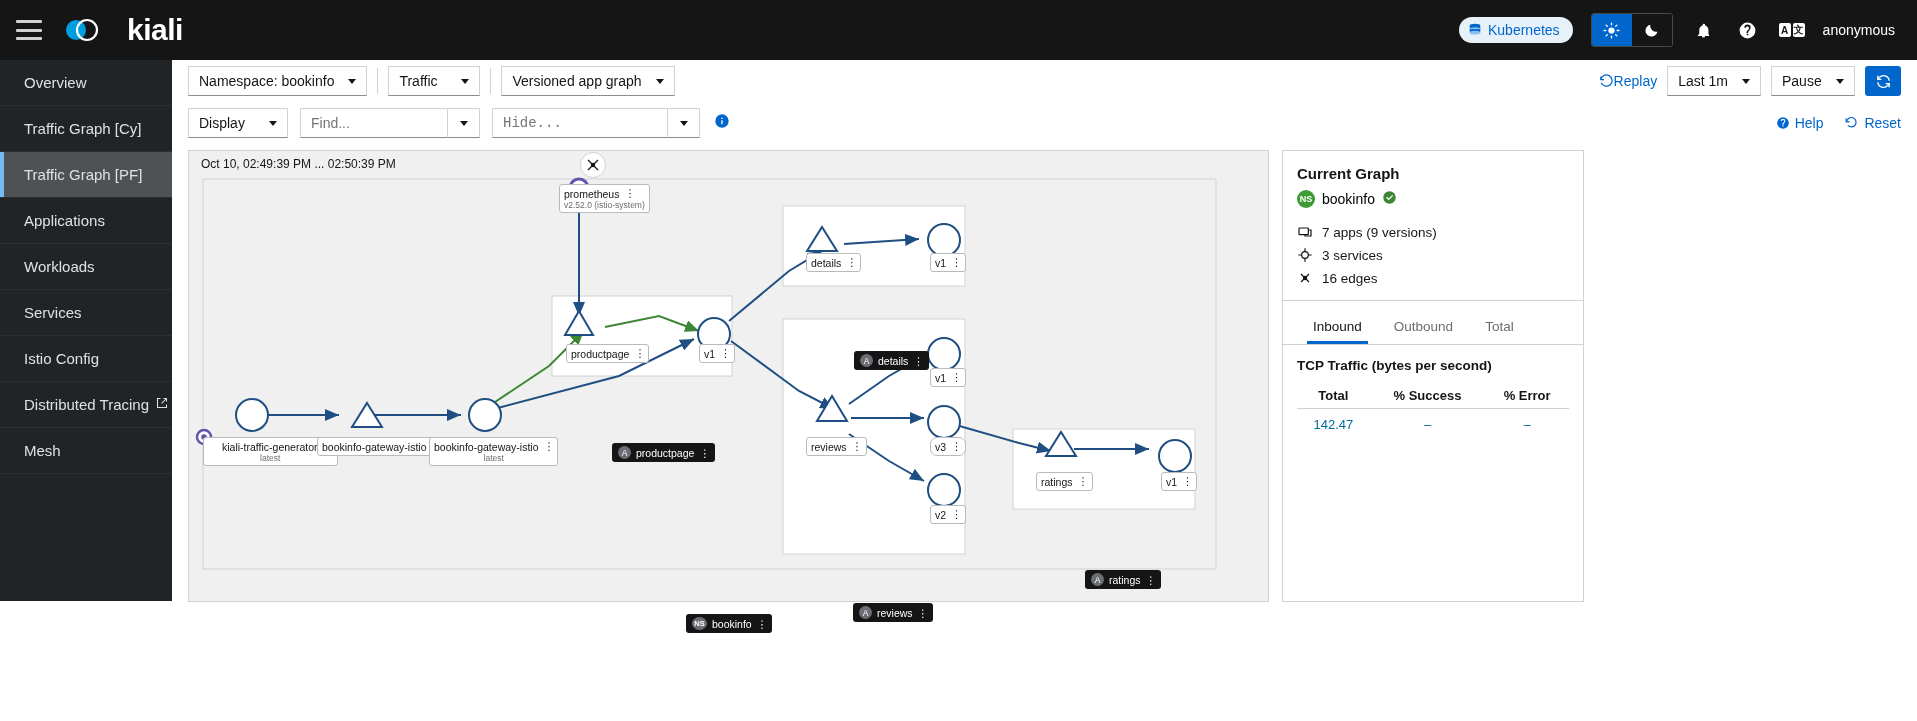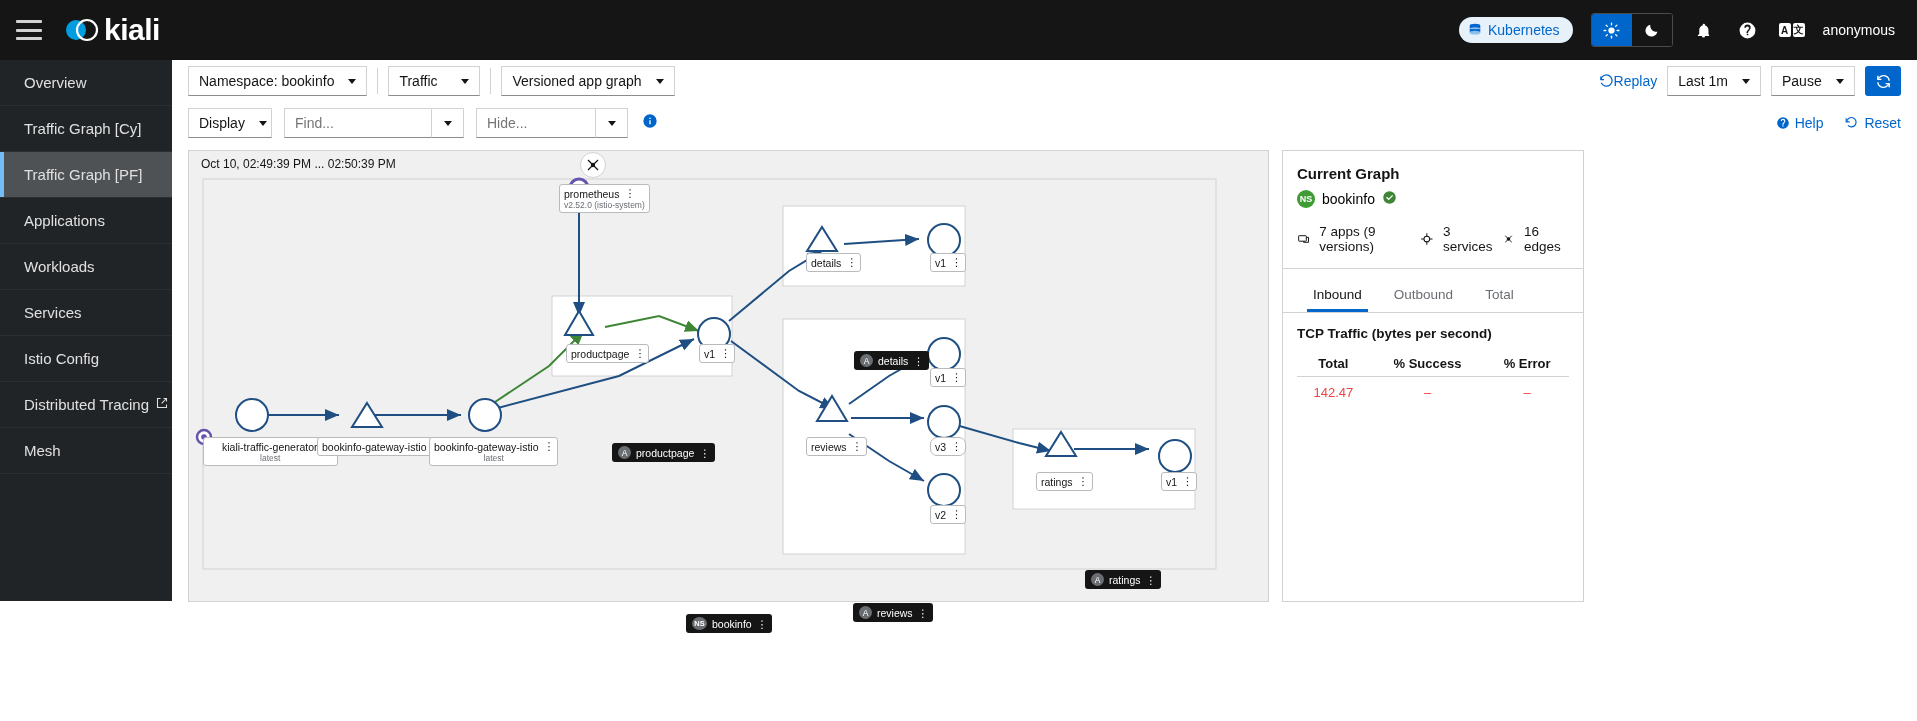--- a/index.html
+++ b/index.html
@@ -10,21 +10,21 @@
   }
   
   .masthead {
     position: absolute; top: 0; left: 0; width: 1917px; height: 60px;
     background: #151515; display: flex; align-items: center;
   }
   .burger { width: 26px; height: 20px; margin-left: 16px; margin-right: 20px;
             display: flex; flex-direction: column; justify-content: space-between;
             cursor: pointer; }
   .burger span { display:block; height: 3px; background: #d2d2d2; border-radius: 1px; }
-  .brand { display: flex; align-items: center; gap: 2px; }
+  .brand { display: flex; align-items: center; gap: 25px; }
   .brand-text { color: #fff; font-size: 30px; font-weight: 600; letter-spacing: -0.5px; }
   .mh-right { margin-left: auto; display: flex; align-items: center; gap: 18px; padding-right: 22px; }
   .k8s-chip {
     background: #e7f1fa; color: #06c; border-radius: 14px;
     padding: 5px 13px 5px 9px; font-size: 14px; display: flex; align-items: center; gap: 6px;
   }
   .k8s-ico { width: 14px; height: 14px; }
   .theme-toggle { display: flex; border: 1px solid #4a4a46; border-radius: 3px; overflow: hidden; }
   .theme-btn { width: 40px; height: 32px; display: flex; align-items: center; justify-content: center;
                background: #151515; color: #fff; cursor: pointer; }
@@ -112,34 +112,34 @@
   .boxlbl .kebab { color:#fff; letter-spacing:-1px; }
 
   
   .panel { position: absolute; top: 90px; left: 1110px; width: 302px; height: 452px;
            border: 1px solid #d2d2d2; background: #fff; padding: 14px 14px 0 14px; }
   .panel-title { font-size: 15px; font-weight: 700; color: #151515; }
   .panel-ns { display: flex; align-items: center; gap: 7px; margin-top: 8px; font-size: 14px; }
   .ns-badge { background: #3f9c35; color: #fff; border-radius: 50%; width: 18px; height: 18px;
               font-size: 9px; font-weight: 700; display: flex; align-items: center; justify-content: center; }
   .check { color: #3e8635; font-size: 14px; }
-  .stats { margin-top: 16px; display: flex; flex-direction: row; gap: 7px; }
+  .stats { margin-top: 16px; display: flex; flex-direction: column; gap: 7px; }
   .stat { display: flex; align-items: center; gap: 9px; font-size: 13.5px; color: #151515; }
   .panel-sep { border-top: 1px solid #d2d2d2; margin: 14px -14px 0 -14px; }
   .tabs { display: flex; padding-top: 10px; }
   .tab { font-size: 13.5px; color: #6a6e73; padding: 8px 16px 10px 16px; cursor: pointer;
          position: relative; }
   .tab.active { color: #151515; }
   .tab.active::after { content:''; position:absolute; left:10px; right:10px; bottom:0;
                        height: 3px; background:#06c; }
   .tabs-rule { border-top: 1px solid #d2d2d2; margin: 0 -14px; }
   .tcp-title { font-size: 13.5px; font-weight: 700; color: #151515; margin-top: 13px; }
   table.tcp { width: 100%; border-collapse: collapse; margin-top: 10px; }
   table.tcp th { font-size: 13px; font-weight: 700; color: #151515; padding: 5px 4px; text-align: center; }
-  table.tcp td { font-size: 13px; color: #ef4444; padding: 8px 4px; text-align: center;
+  table.tcp td { font-size: 13px; color: #0369a1; padding: 8px 4px; text-align: center;
                  border-top: 1px solid #d2d2d2; }
 </style>
 </head>
 <body>
 
 <div class="masthead">
   <div class="burger">
     <span></span>
       <span></span>
       <span></span>
@@ -280,31 +280,31 @@
           <path d="M20 11a8 8 0 0 0-14-4.5L4 9"></path>
             <path d="M4 4v5h5"></path>
           <path d="M4 13a8 8 0 0 0 14 4.5L20 15"></path>
             <path d="M20 20v-5h-5"></path>
         </svg>
       </div>
     </div>
   </div>
 
   <div class="tb2">
-    <div class="sel" style="width:84px;">
+    <div class="sel" style="width:100px;">
       <span>Display</span>
       <span class="caret" style="margin-left:auto;"></span>
     </div>
     <div style="width:12px;"></div>
     <input class="inp" style="width: 148px;" placeholder="Find...">
     <div class="inp-btn">
       <span class="caret"></span>
     </div>
     <div style="width:12px;"></div>
-    <input class="inp" style="width: 120px;" placeholder="Hide...">
+    <input class="inp" style="width: 176px; font-family: Liberation Mono, monospace;" placeholder="Hide...">
     <div class="inp-btn">
       <span class="caret"></span>
     </div>
     <span class="info-ico">
       <svg width="16" height="16" viewBox="0 0 24 24" fill="#06c">
         <path d="M12 2a10 10 0 1 0 0 20 10 10 0 0 0 0-20zm1 15h-2v-6h2zm0-8h-2V7h2z"></path>
       </svg>
     </span>
     <div class="tb2-right">
       <div class="lnk">

